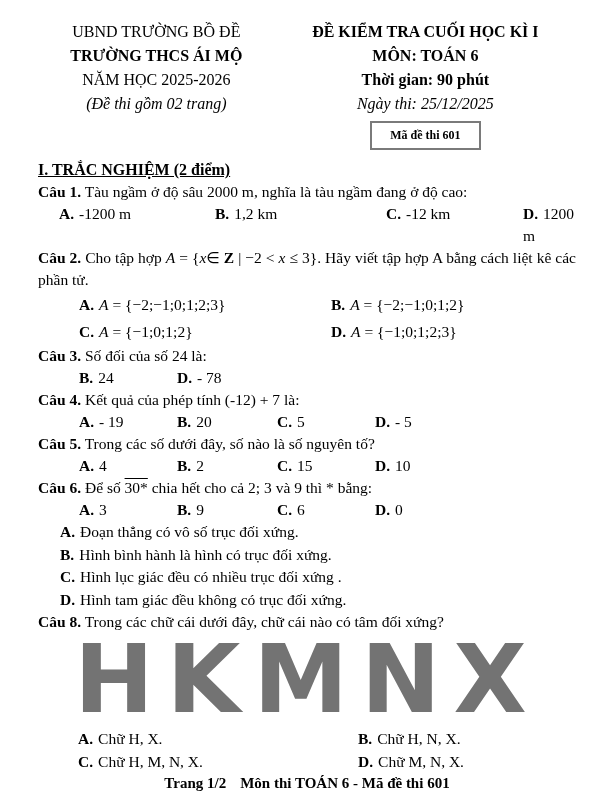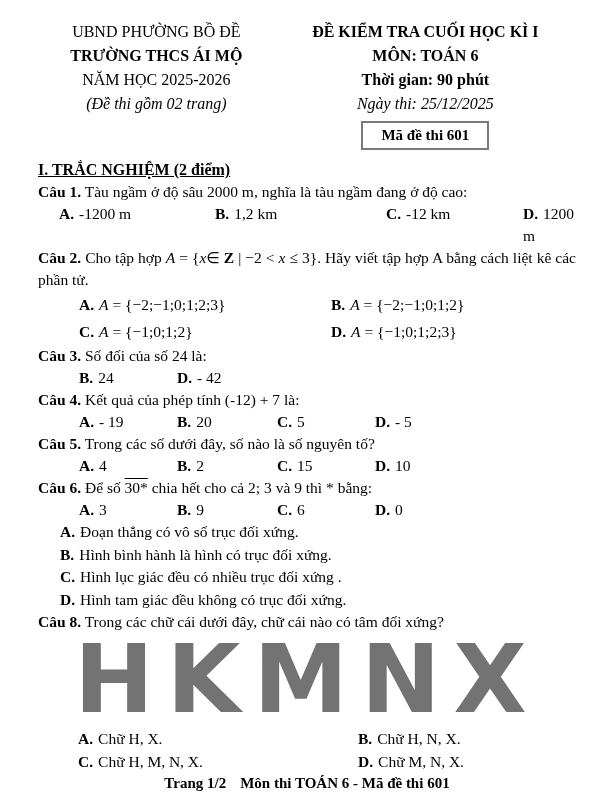--- a/index.html
+++ b/index.html
@@ -24,21 +24,21 @@
   .header { display: flex; width: 100%; }
   .header-left { width: 44%; text-align: center; }
   .header-right { width: 56%; text-align: center; }
   .h-line { font-size: 16px; line-height: 24px; white-space: nowrap; }
   .code-box {
     display: inline-block;
     margin-top: 5px;
     border: 2px solid #7a7a7a;
     padding: 2px 18px 3px 18px;
     font-weight: bold;
-    font-size: 15px;
+    font-size: 12px;
     line-height: 20px;
   }
 
   
   .section-title {
     margin-top: 9px;
     font-weight: bold;
     text-decoration: underline;
     font-size: 16px;
     line-height: 22px;
@@ -88,21 +88,21 @@
   }
   .footer .gap { display: inline-block; width: 14px; }
 </style>
 </head>
 <body>
 
 <div class="page">
 
   <div class="header">
     <div class="header-left">
-      <div class="h-line">UBND PHƯỜNG BỒ ĐỀ</div>
+      <div class="h-line">UBND TRƯỜNG BỒ ĐỀ</div>
       <div class="h-line bold">TRƯỜNG THCS ÁI MỘ</div>
       <div class="h-line">NĂM HỌC 2025-2026</div>
       <div class="h-line italic">(Đề thi gồm 02  trang)</div>
     </div>
     <div class="header-right">
       <div class="h-line bold">ĐỀ KIỂM TRA CUỐI HỌC KÌ I</div>
       <div class="h-line bold">MÔN: TOÁN 6</div>
       <div class="h-line bold">Thời gian: 90 phút</div>
       <div class="h-line italic">Ngày thi: 25/12/2025</div>
       <div class="code-box">Mã đề thi 601</div>
@@ -132,21 +132,21 @@
     <div class="opt"><span class="olab">C.</span><span class="mvar">A</span><span> = {−1;0;1;2}</span></div>
     <div class="opt"><span class="olab">D.</span><span class="mvar">A</span><span> = {−1;0;1;2;3}</span></div>
   </div>
 
   <div class="q">
     <span class="qlab">Câu 3.</span>
     <span>Số đối của số 24 là:</span>
   </div>
   <div class="opts g3">
     <div class="opt"><span class="olab">B.</span><span>24</span></div>
-    <div class="opt"><span class="olab">D.</span><span>- 42</span></div>
+    <div class="opt"><span class="olab">D.</span><span>- 78</span></div>
   </div>
 
   <div class="q">
     <span class="qlab">Câu 4.</span>
     <span>Kết quả của phép tính (-12) + 7 là:</span>
   </div>
   <div class="opts g4">
     <div class="opt"><span class="olab">A.</span><span>- 19</span></div>
     <div class="opt"><span class="olab">B.</span><span>20</span></div>
     <div class="opt"><span class="olab">C.</span><span>5</span></div>

